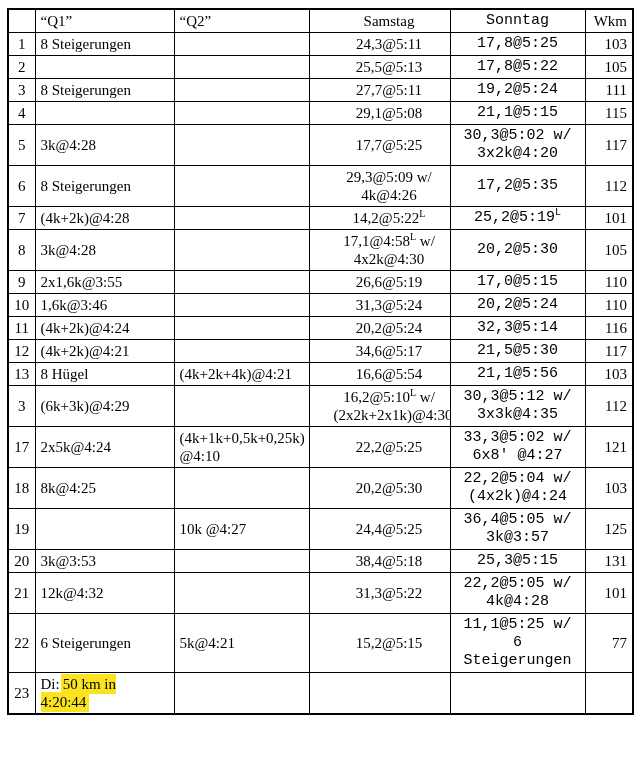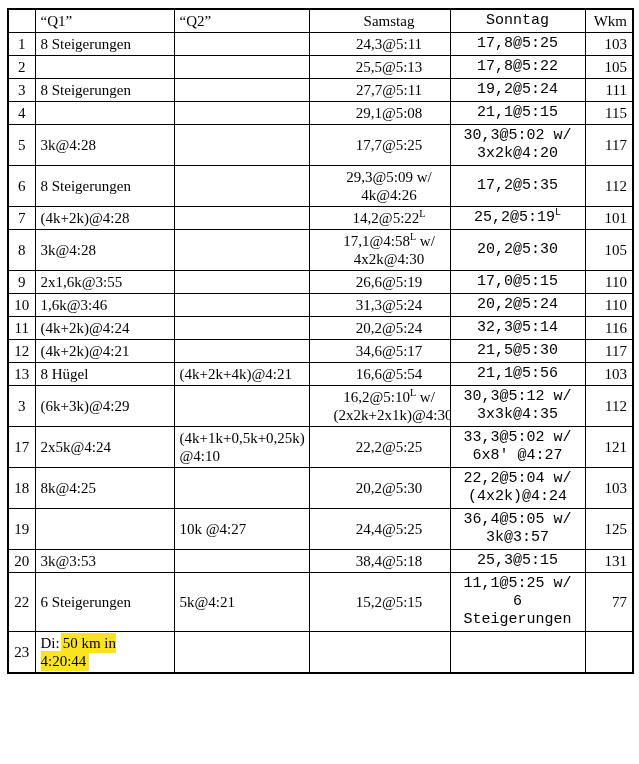--- a/index.html
+++ b/index.html
@@ -220,20 +220,29 @@
         </tr>
         <tr>
           <td class="col-num">20</td>
           <td class="col-q1 align-left">3k@3:53</td>
           <td class="col-q2 align-left"></td>
           <td class="col-sa">38,4@5:18</td>
           <td class="col-so">25,3@5:15</td>
           <td class="col-wkm">131</td>
         </tr>
         <tr>
+          <td class="col-num">21</td>
+          <td class="col-q1 align-left">12k@4:32</td>
+          <td class="col-q2 align-left"></td>
+          <td class="col-sa">31,3@5:22</td>
+          <td class="col-so">22,2@5:05 w/
+4k@4:28</td>
+          <td class="col-wkm">101</td>
+        </tr>
+        <tr>
           <td class="col-num">22</td>
           <td class="col-q1 align-left">6 Steigerungen</td>
           <td class="col-q2 align-left">5k@4:21</td>
           <td class="col-sa">15,2@5:15</td>
           <td class="col-so">11,1@5:25 w/
 6 Steigerungen</td>
           <td class="col-wkm">77</td>
         </tr>
         <tr>
           <td class="col-num">23</td>

